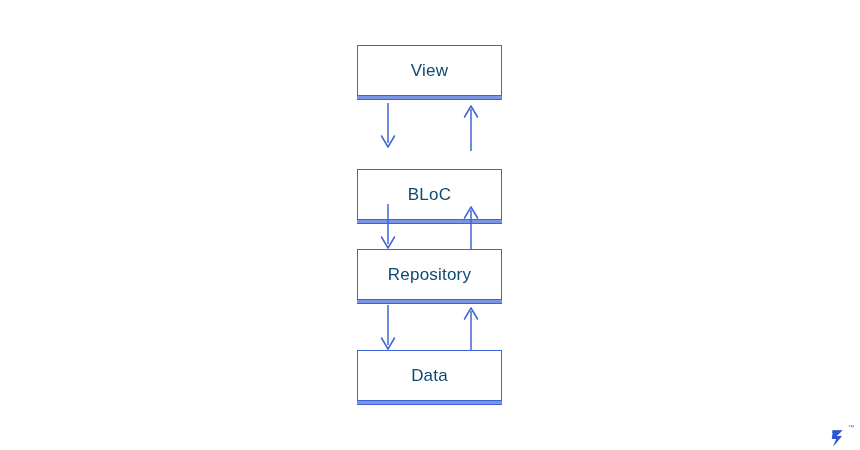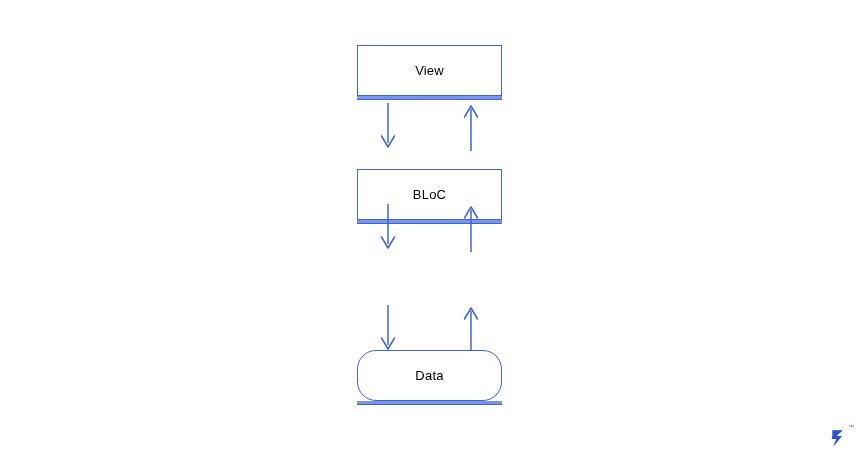--- a/index.html
+++ b/index.html
@@ -42,32 +42,32 @@
     position: absolute;
     left: -1.4px;
     right: -1.4px;
     bottom: -5px;
     height: 3.2px;
     background: #7b95e6;
     border-bottom: 1.4px solid #3f64d8;
   }
 
   .layer-label {
-    color: #000000;
-    font-size: 13px;
+    color: #0c4a6e;
+    font-size: 17px;
     font-family: "Liberation Sans", sans-serif;
     letter-spacing: 0.2px;
     line-height: 1;
     user-select: none;
   }
 
   #box-view       { top: 45px;  }
   #box-bloc       { top: 148px; margin-top: 21px; }
   #box-repository { top: 249px; }
-  #box-data       { top: 350px; border-radius: 19px; }
+  #box-data       { top: 350px; }
 
   
   .connector {
     position: absolute;
     width: 22px;
     height: 48px;
   }
   .connector svg {
     display: block;
     width: 22px;
@@ -140,20 +140,23 @@
       <path d="M4.5 33 L11 44 L17.5 33" fill="none" stroke="#3f64d8" stroke-width="1.5" stroke-linecap="round" stroke-linejoin="round"></path>
     </svg>
   </div>
   <div class="connector conn-up gap-2">
     <svg viewBox="0 0 22 48" xmlns="http://www.w3.org/2000/svg">
       <line x1="11" y1="48" x2="11" y2="6" stroke="#3f64d8" stroke-width="1.5"></line>
       <path d="M4.5 14 L11 3 L17.5 14" fill="none" stroke="#3f64d8" stroke-width="1.5" stroke-linecap="round" stroke-linejoin="round"></path>
     </svg>
   </div>
 
+  <div class="layer-box" id="box-repository">
+    <span class="layer-label">Repository</span>
+  </div>
 
   <div class="connector conn-down gap-3">
     <svg viewBox="0 0 22 48" xmlns="http://www.w3.org/2000/svg">
       <line x1="11" y1="0" x2="11" y2="40" stroke="#3f64d8" stroke-width="1.5"></line>
       <path d="M4.5 33 L11 44 L17.5 33" fill="none" stroke="#3f64d8" stroke-width="1.5" stroke-linecap="round" stroke-linejoin="round"></path>
     </svg>
   </div>
   <div class="connector conn-up gap-3">
     <svg viewBox="0 0 22 48" xmlns="http://www.w3.org/2000/svg">
       <line x1="11" y1="48" x2="11" y2="6" stroke="#3f64d8" stroke-width="1.5"></line>

